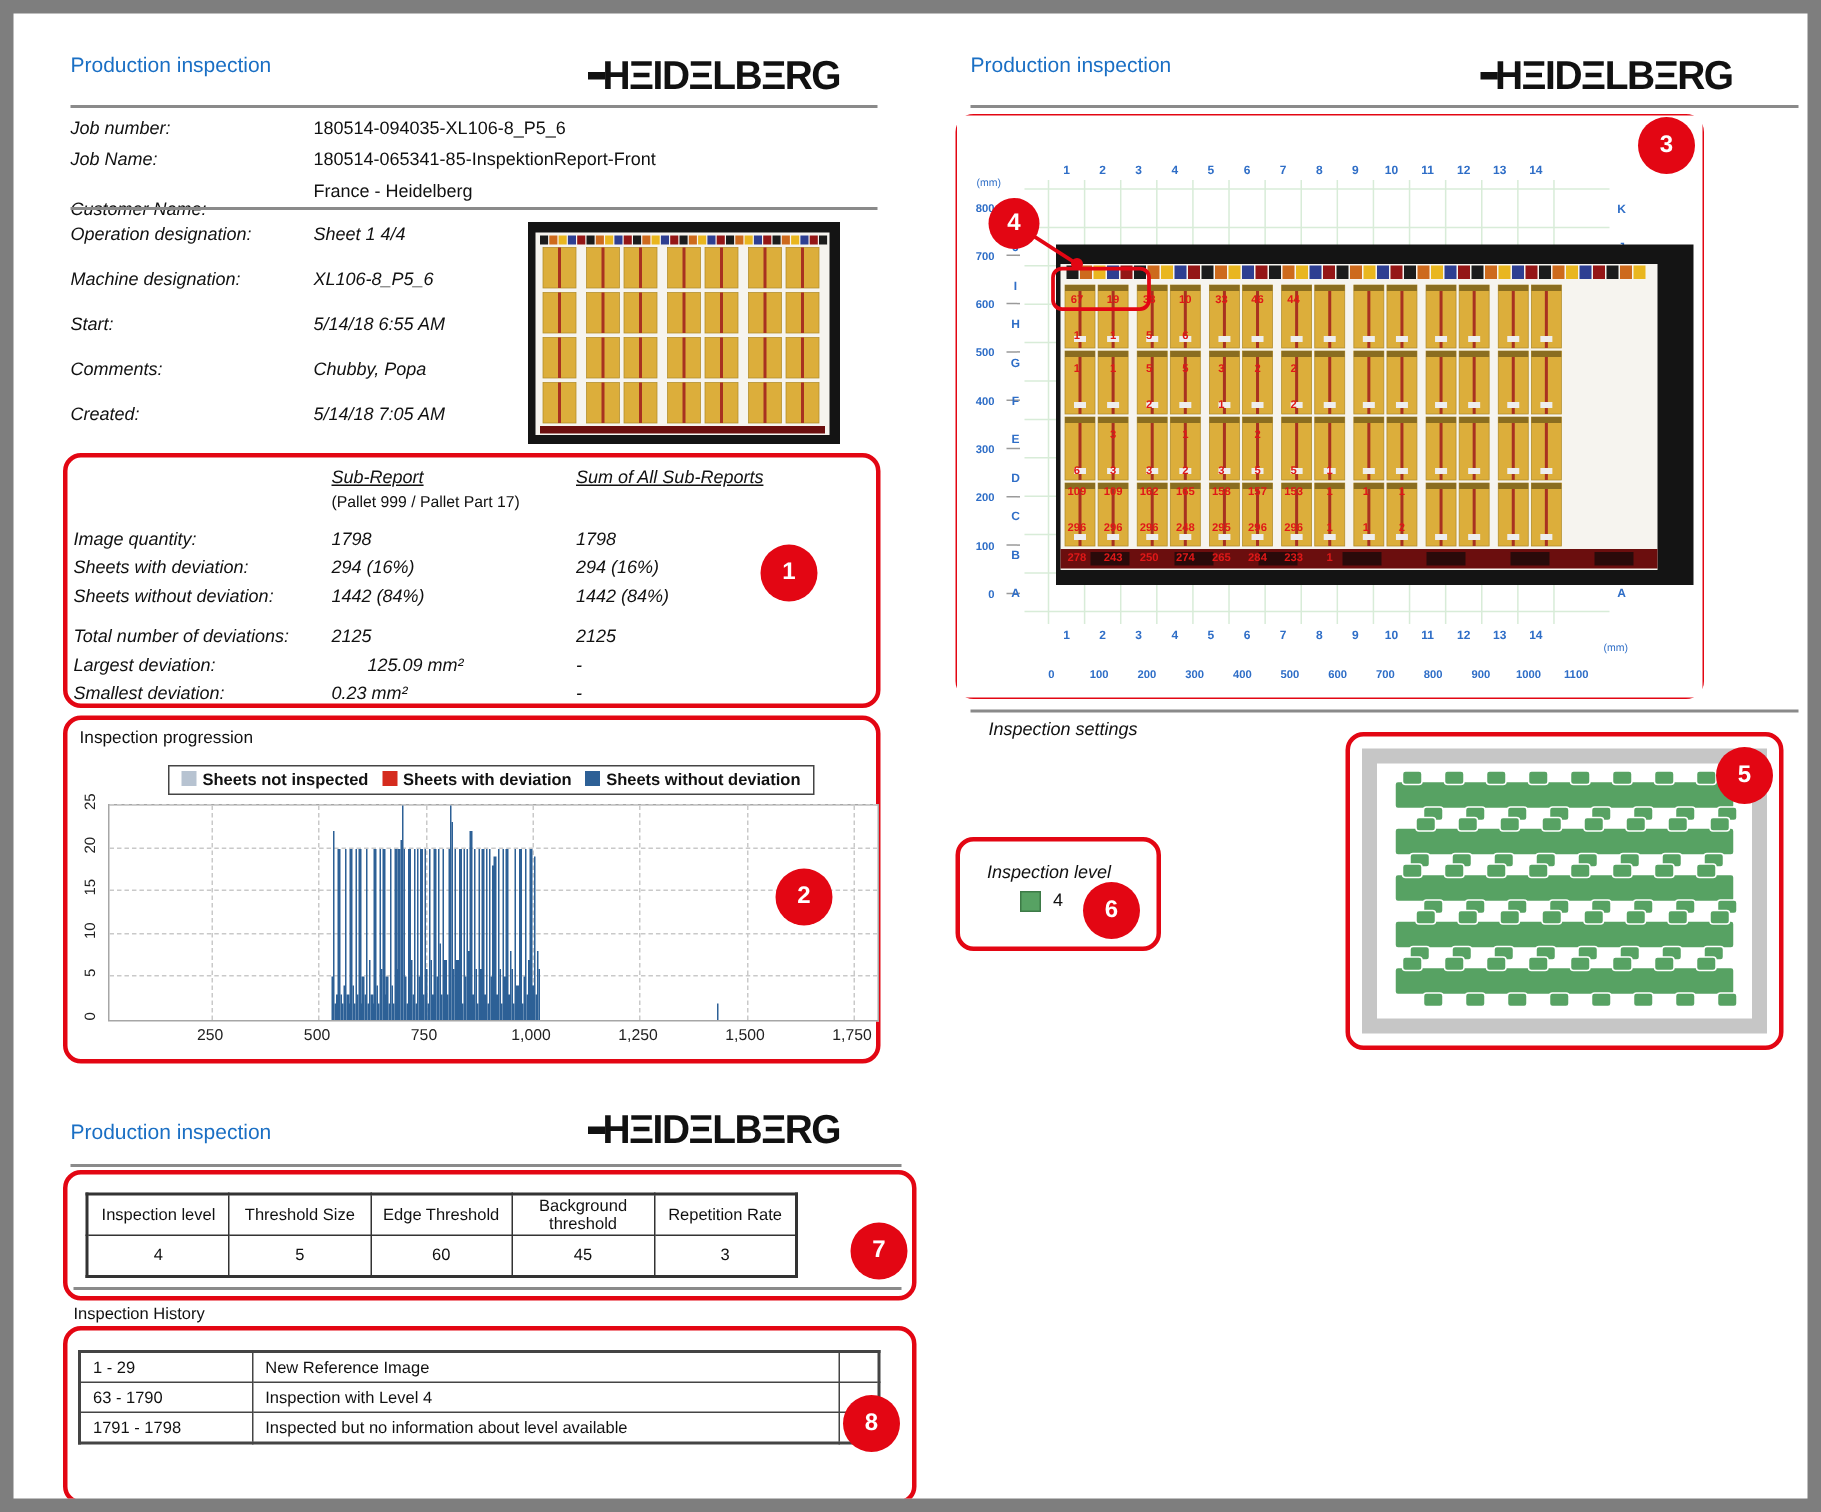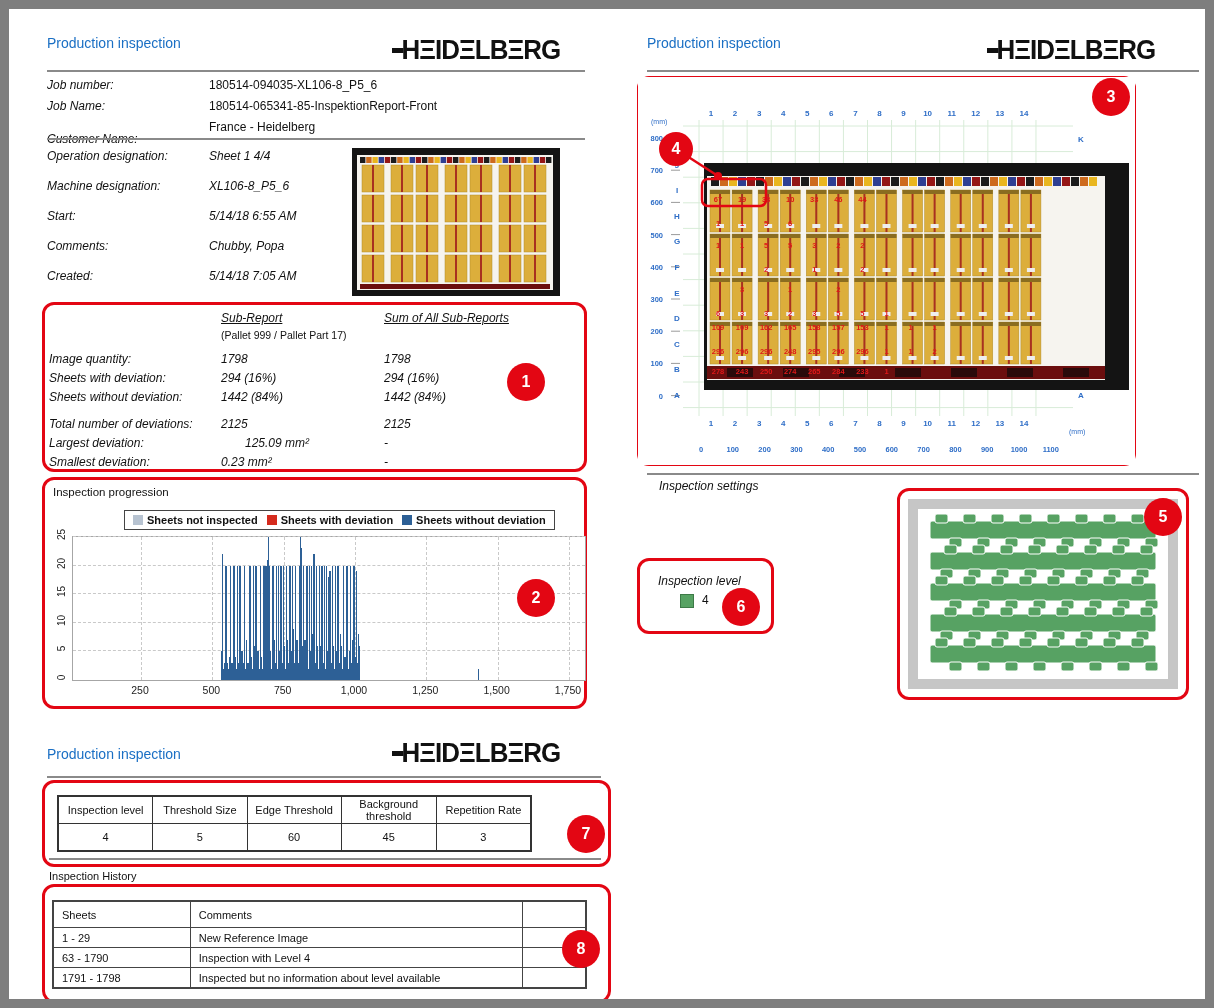--- a/index.html
+++ b/index.html
@@ -21,21 +21,21 @@
            font-weight:bold;font-size:16px;display:flex;align-items:center;justify-content:center;z-index:40;}
   
   #chartwrap{left:33px;top:468px;width:545px;height:232px;}
   #plot{position:absolute;left:27px;top:56px;width:512px;height:143px;border:1px solid #a6a6a6;background:#fff;}
   .hgrid{position:absolute;left:0;width:100%;border-top:1px dashed #c9c9c9;height:0;}
   .vgrid{position:absolute;top:0;height:100%;border-left:1px dashed #c9c9c9;width:0;}
   .cbar{position:absolute;bottom:0;width:2px;}
   .ylab{position:absolute;transform:rotate(-90deg);font-size:10px;color:#222;width:20px;text-align:center;}
   .xlab{position:absolute;font-size:10.5px;color:#222;width:40px;text-align:center;}
   #legend{position:absolute;left:67px;top:30px;border:1px solid #444;background:#fff;
-          display:flex;gap:9px;align-items:center;padding:3px 8px;font-size:11px;font-weight:bold;margin-left:12px;}
+          display:flex;gap:9px;align-items:center;padding:3px 8px;font-size:11px;font-weight:bold;}
   .lgsq{display:inline-block;width:10px;height:10px;margin-right:4px;vertical-align:-1px;}
   
   table{border-collapse:collapse;font-size:11px;}
   #settingsTable{width:475px;}
   #settingsTable td{border:1px solid #333;text-align:center;height:24px;width:95px;}
   #settingsTable{border:2px solid #333;}
   #historyTable{border:2px solid #444;width:535px;}
   #historyTable td{border:1px solid #444;height:19px;padding:0 8px;text-align:left;}
   #historyTable tr.hd td{height:25px;}
   text{font-family:"Liberation Sans",sans-serif;}
@@ -941,25 +941,20 @@
     </tr>
   </tbody>
     </table>
   <div class="abs rule" style="left:40px;top:849px;width:552px;height:1.5px;"></div>
 
   <div class="abs" style="left:40px;top:861px;font-size:11px;">Inspection History</div>
 
   <div class="abs redbox" style="left:33px;top:875px;width:569px;height:119px;"></div>
   <table id="historyTable" class="abs" style="left:43px;top:891px;">
     <tbody>
-        <tr class="hd">
-      <td style="width:128px;">Sheets</td>
-      <td style="width:341px;">Comments</td>
-      <td style="width:50px;"></td>
-    </tr>
     <tr>
       <td>1 - 29</td>
       <td>New Reference Image</td>
       <td></td>
     </tr>
     <tr>
       <td>63 - 1790</td>
       <td>Inspection with Level 4</td>
       <td></td>
     </tr>

